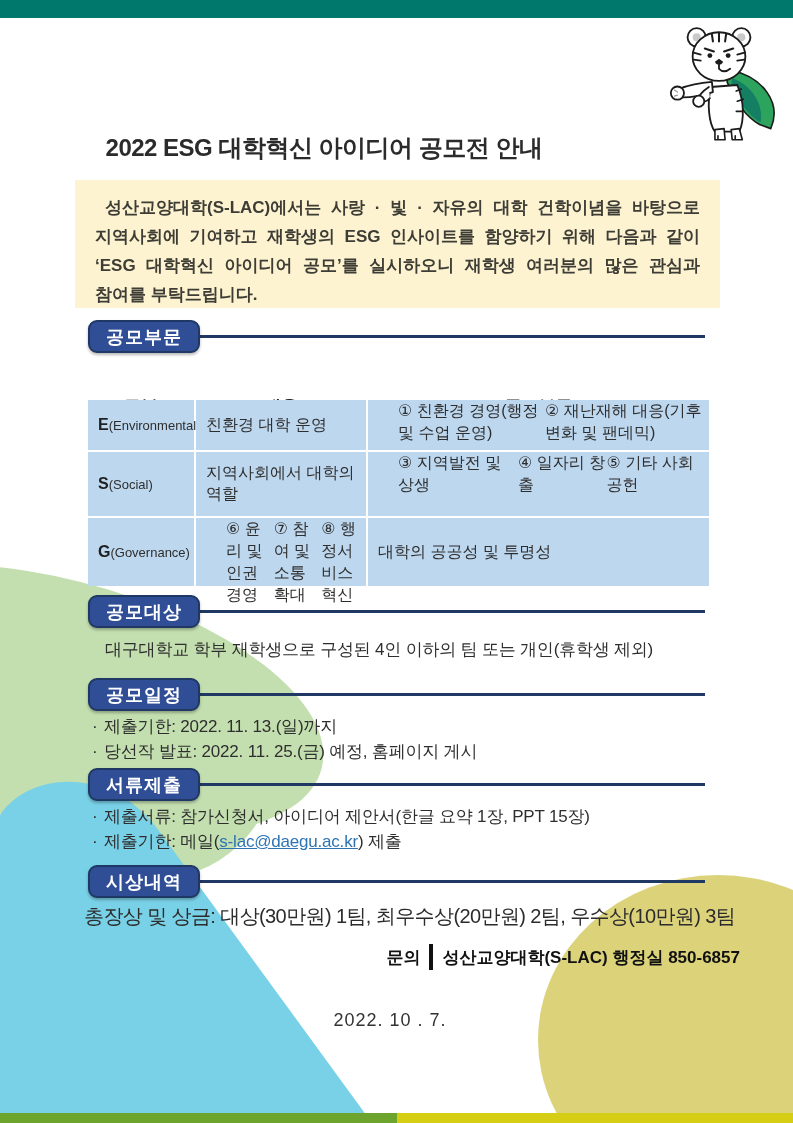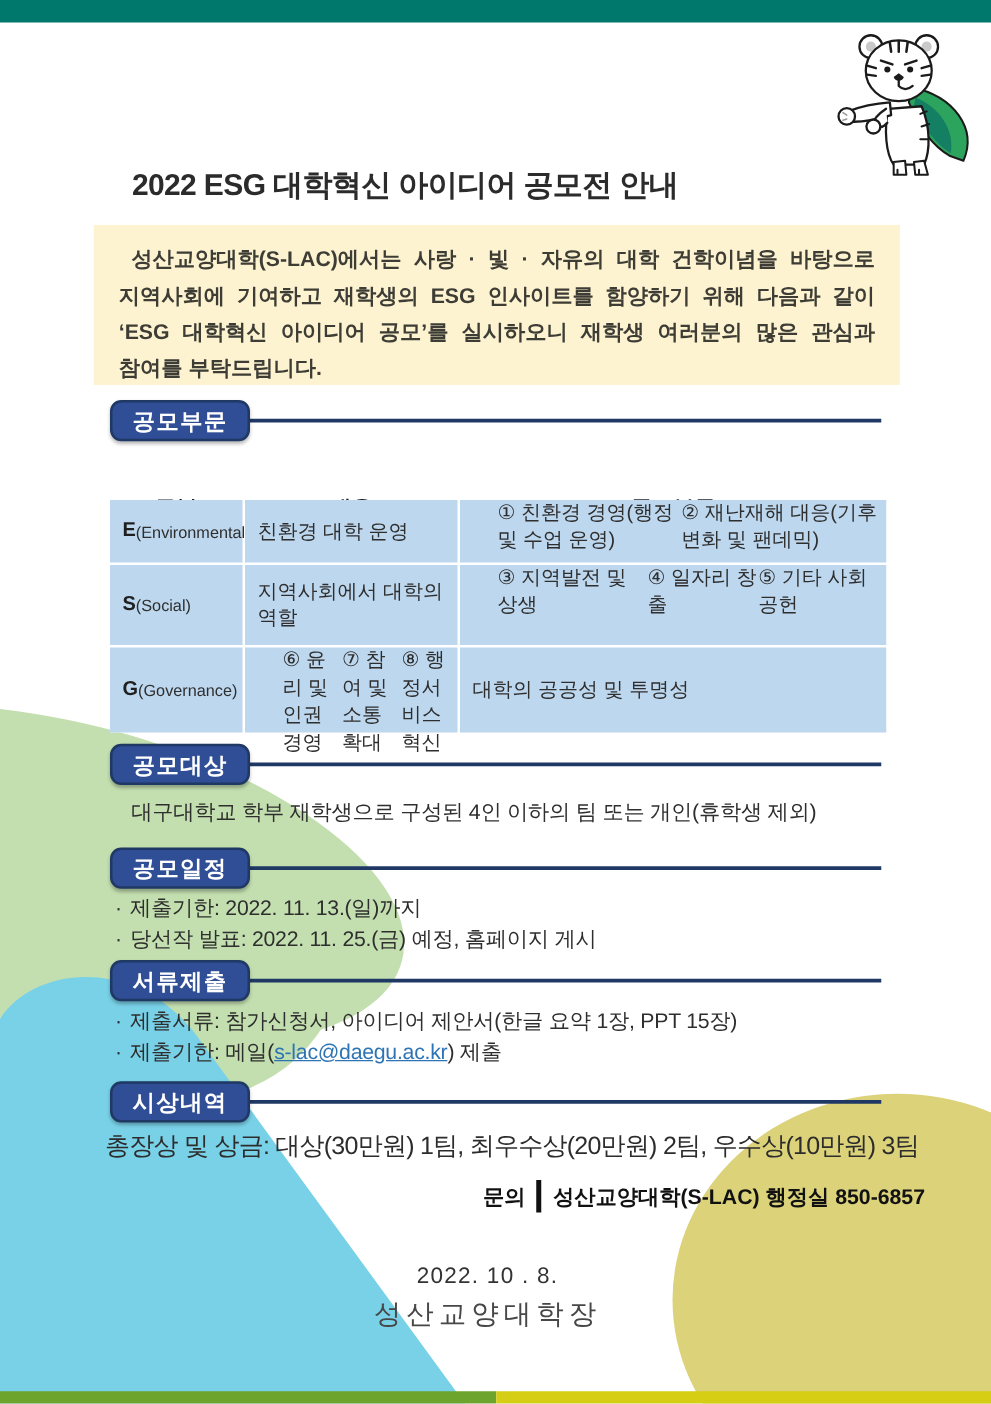--- a/index.html
+++ b/index.html
@@ -232,17 +232,16 @@
       <div class="badge">시상내역</div>
     </div>
     <div class="prize">총장상 및 상금: 대상(30만원) 1팀, 최우수상(20만원) 2팀, 우수상(10만원) 3팀</div>
 
     <div class="contact">
       <span>문의</span>
       <span class="divider"></span>
       <span>성산교양대학(S-LAC) 행정실 850-6857</span>
     </div>
 
-    <div class="datefoot">2022. 10 . 8.</div>
-    <div class="signature">성산교양대학장</div>
+    <div class="datefoot">2022. 10 . 7.</div>
   </div>
 
 </div>
 
 </body></html>

